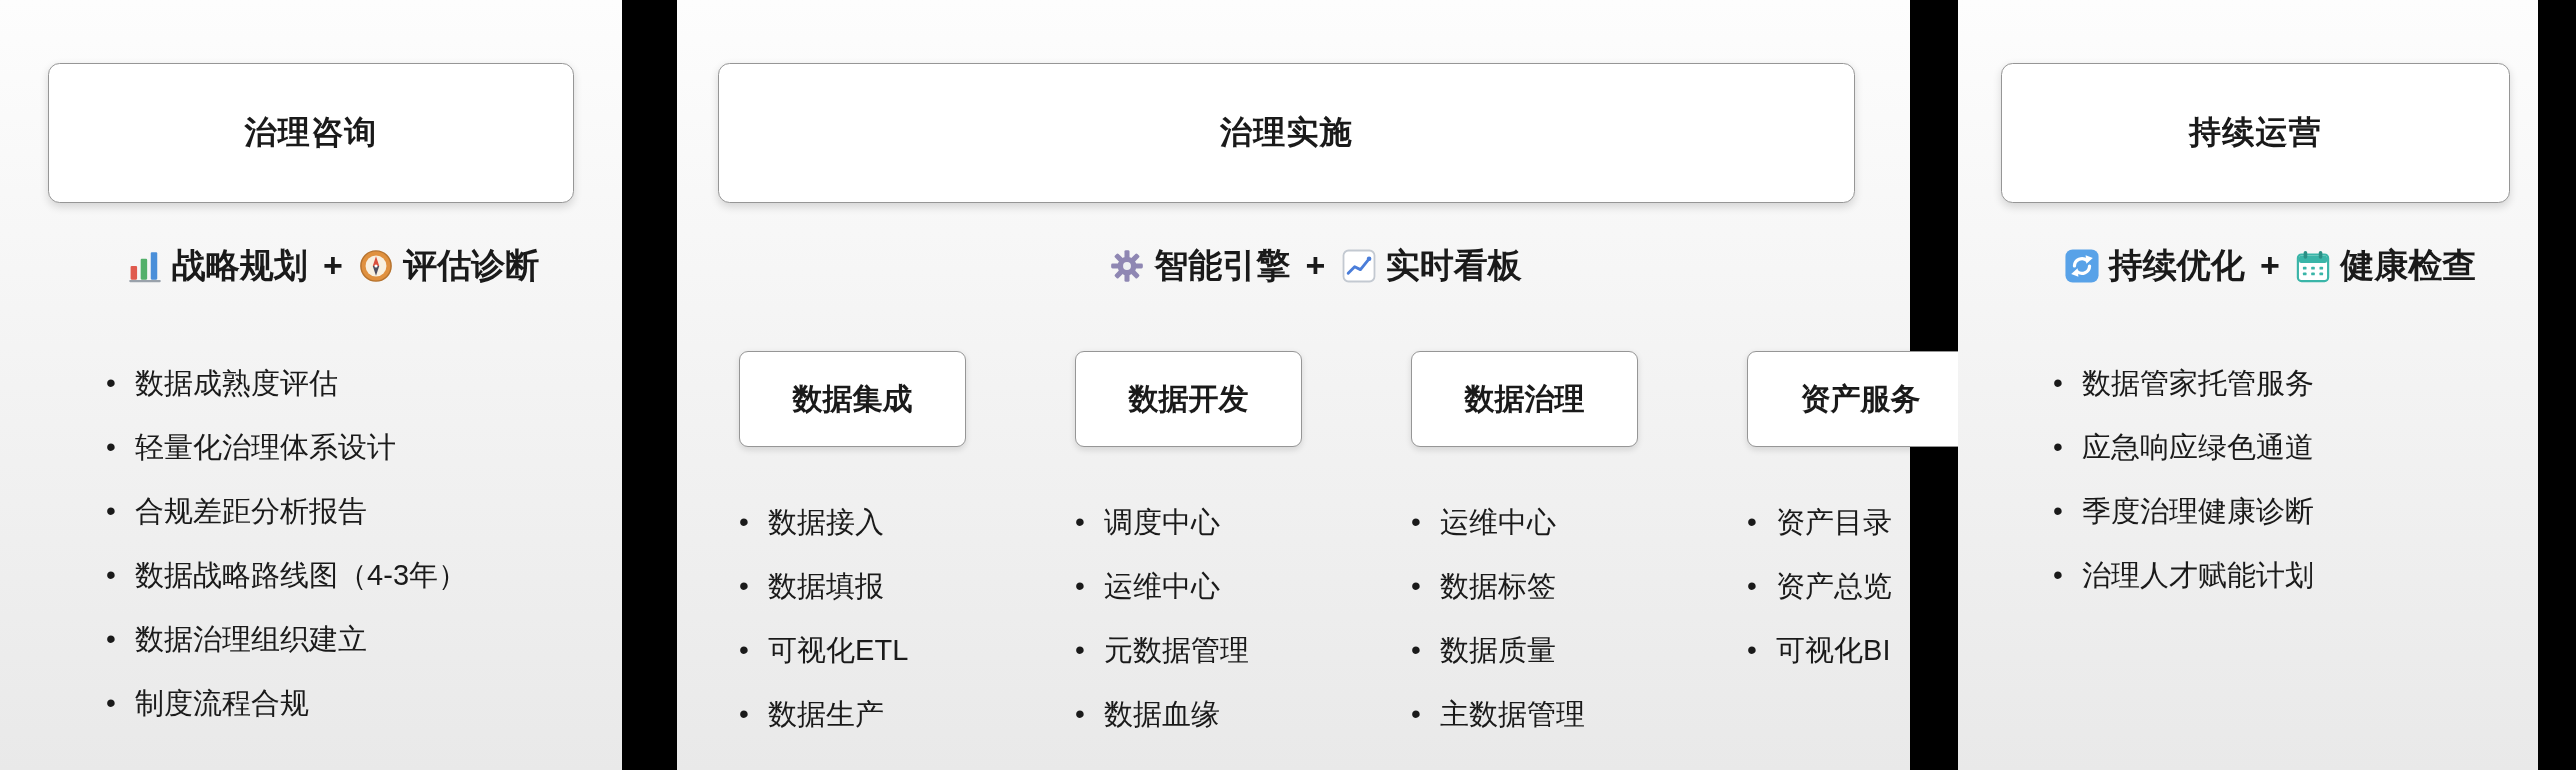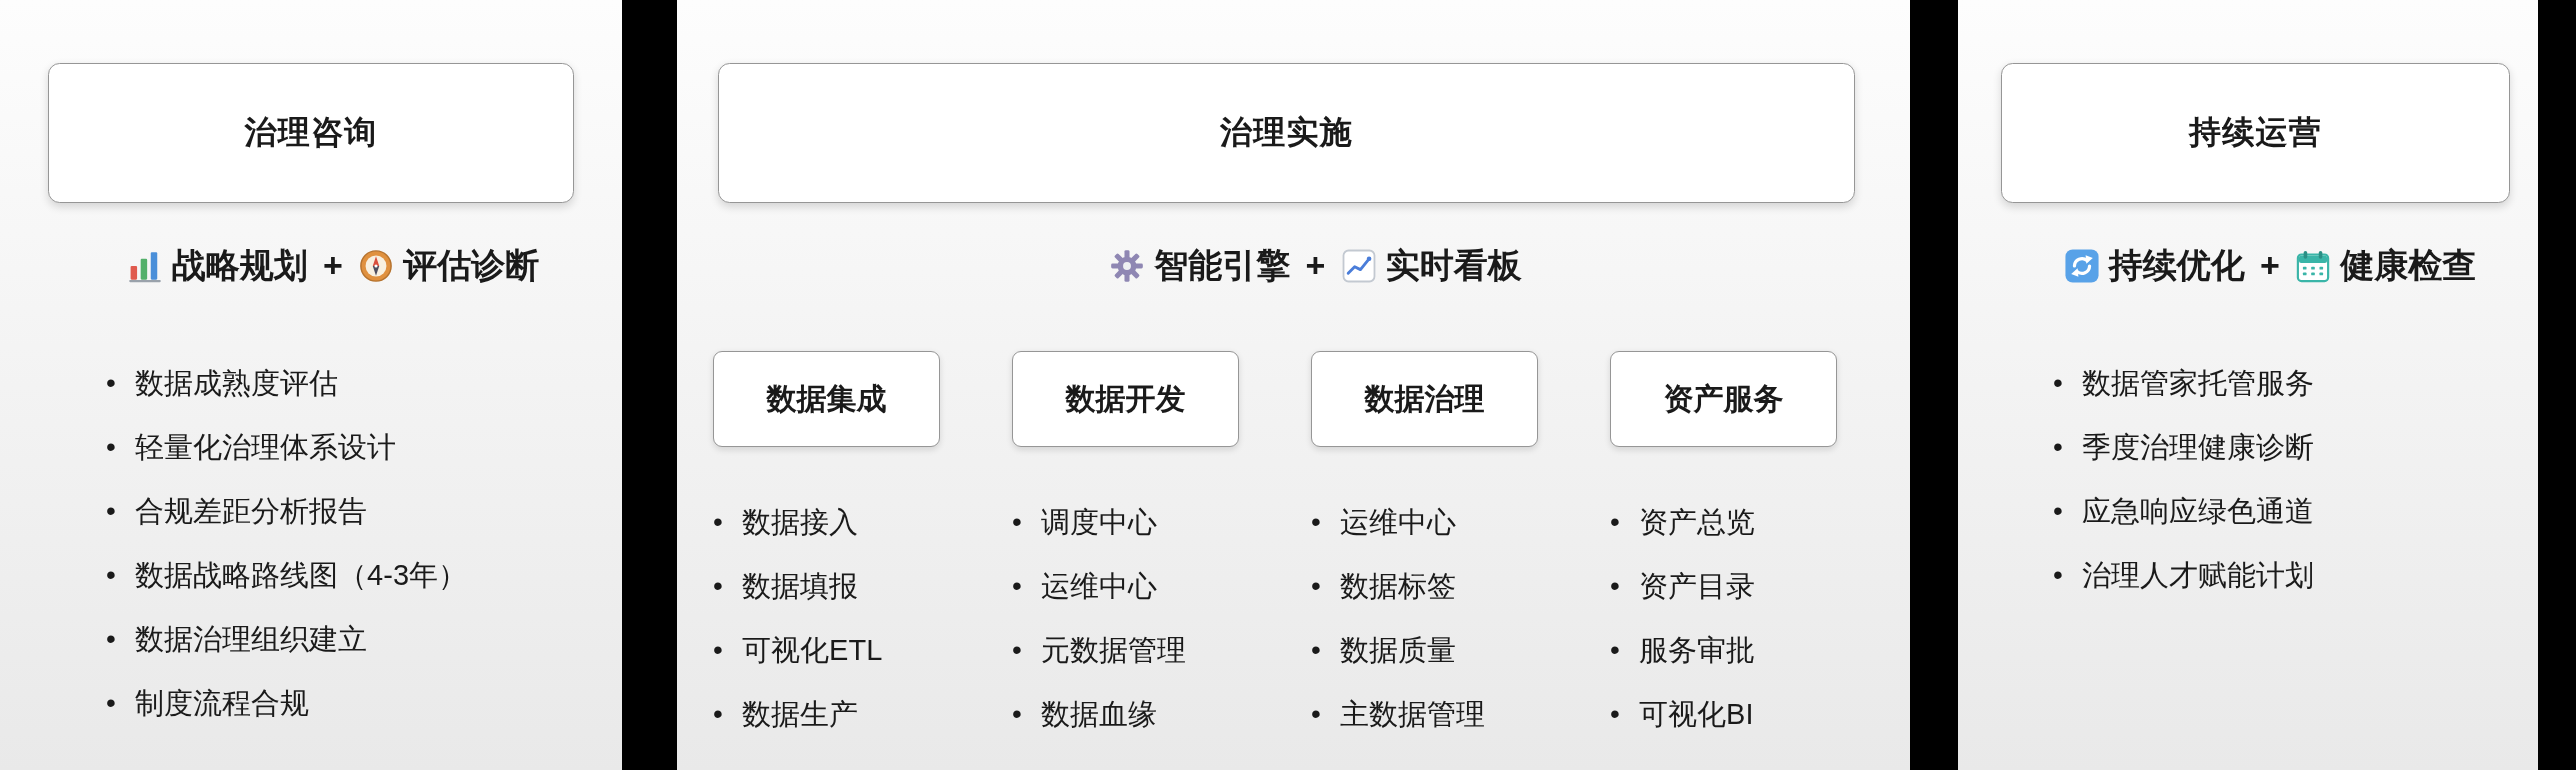--- a/index.html
+++ b/index.html
@@ -39,22 +39,22 @@
   ul.list{list-style:none;margin:64px 16px 0;padding:0 0 0 90px}
   .panel-operation ul.list{padding-left:79px}
   ul.list li,.columns li{
     font-size:29px;line-height:64px;display:flex;align-items:center;white-space:nowrap;
   }
   ul.list li::before,.columns li::before{
     content:"•";font-size:28px;margin-right:19.3px;flex:0 0 auto;
   }
 
   .columns{
-    margin-top:64px;padding-left:36px;
-    display:grid;grid-template-columns:repeat(4,227px);column-gap:72px;
+    margin-top:64px;padding-left:62px;
+    display:grid;grid-template-columns:repeat(4,227px);column-gap:109px;
   }
   .sub-box{
     height:94px;background:#fff;border:1.9px solid #969696;border-radius:9px;
     box-shadow:0 2.6px 6.4px rgba(0,0,0,.12);
     display:flex;align-items:center;justify-content:center;
     font-size:30px;font-weight:700;
   }
   .columns ul{list-style:none;margin:43px 0 0;padding:0}
 </style>
 </head>
@@ -202,27 +202,24 @@
           </li>
       </ul>
     </div>
 
     <div class="column">
       <div class="sub-box">
         <span>资产服务</span>
       </div>
       <ul>
         <li>
+            <span>资产目录</span>
+          </li>
+        <li>
             <span>资产总览</span>
-          </li>
-        <li>
-            <span>资产目录</span>
-          </li>
-        <li>
-            <span>服务审批</span>
           </li>
         <li>
             <span>可视化BI</span>
           </li>
       </ul>
     </div>
 
   </div>
 </div>
 
@@ -258,23 +255,23 @@
         <rect x="33" y="4" width="5" height="11" rx="2.5" fill="#2a8f85"></rect>
       </svg>
     </span>
     <span>健康检查</span>
   </div>
   <ul class="list">
     <li>
         <span>数据管家托管服务</span>
       </li>
     <li>
+        <span>应急响应绿色通道</span>
+      </li>
+    <li>
         <span>季度治理健康诊断</span>
-      </li>
-    <li>
-        <span>应急响应绿色通道</span>
       </li>
     <li>
         <span>治理人才赋能计划</span>
       </li>
   </ul>
 </div>
 
 
 </body></html>

